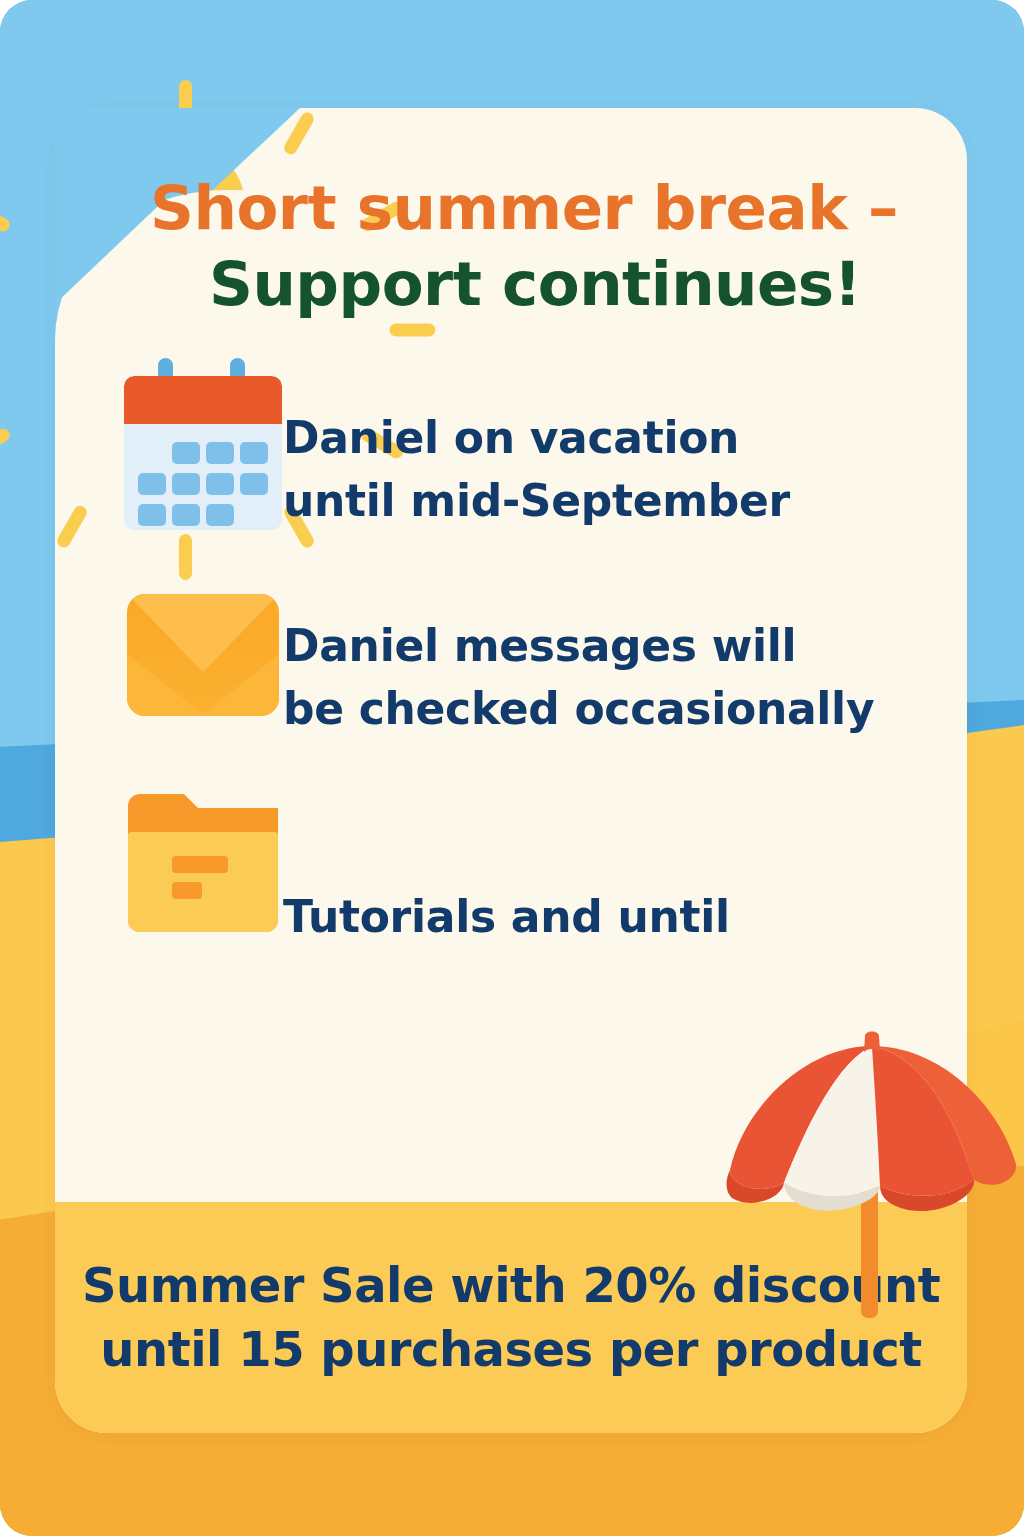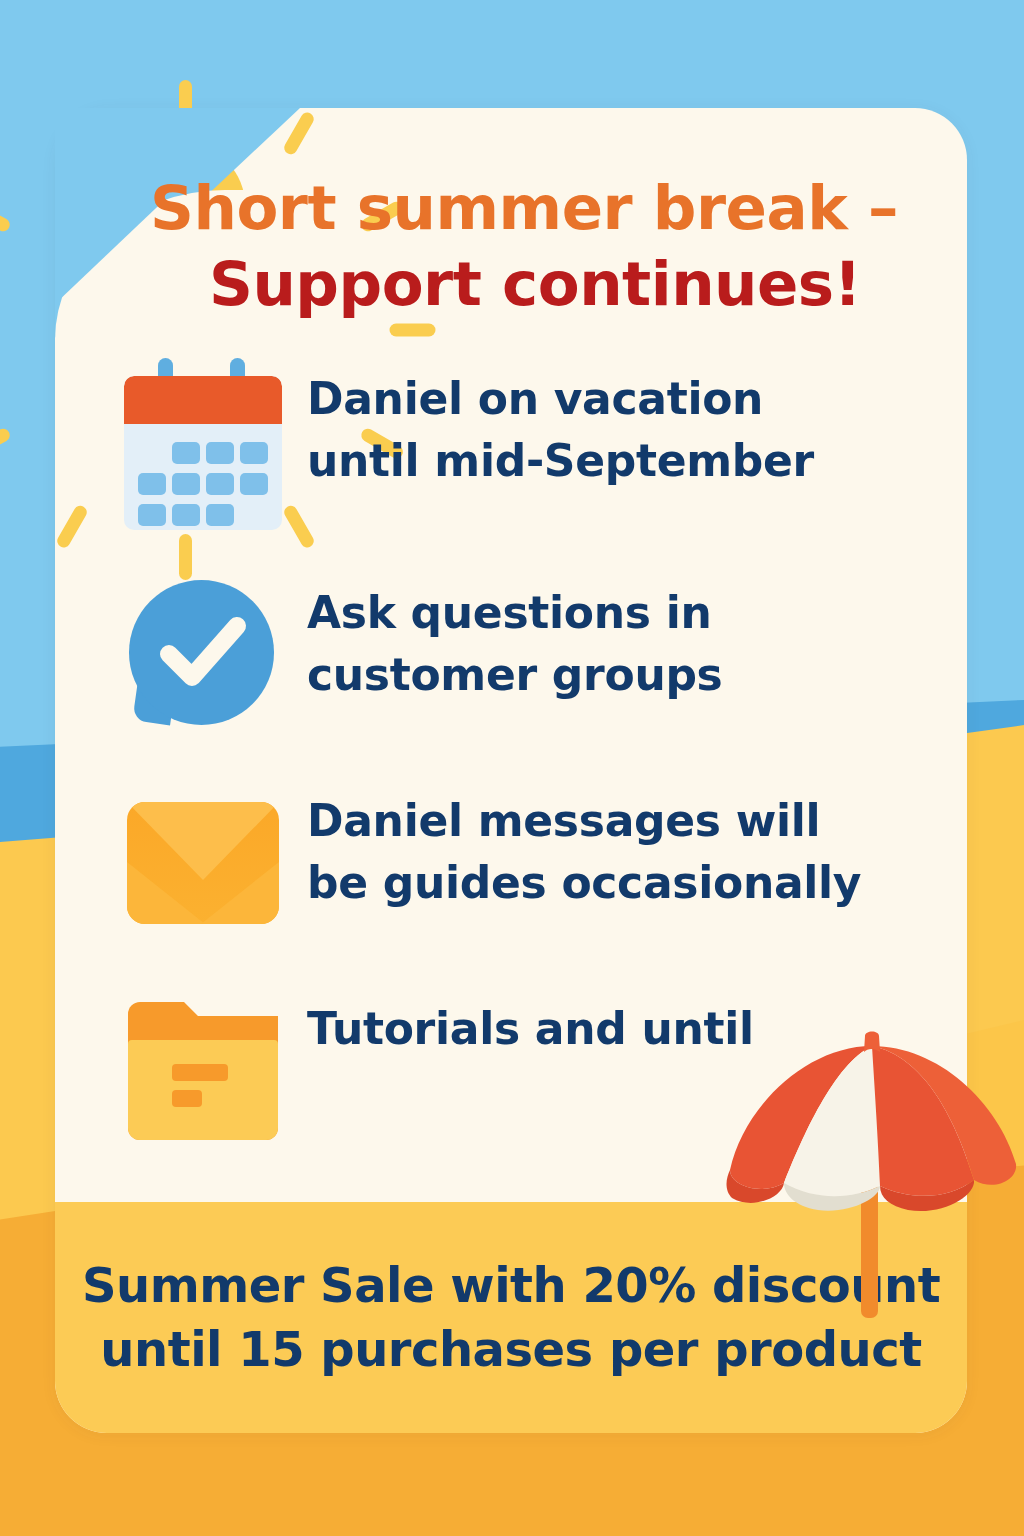--- a/index.html
+++ b/index.html
@@ -7,20 +7,21 @@
     padding: 0;
     background: #ffffff;
   }
   #poster {
     position: relative;
     width: 1024px;
     height: 1536px;
     overflow: hidden;
     font-family: "DejaVu Sans", sans-serif;
     background: #7FC9EE;
+    border-radius: 32px;
   }
 
   
   .bg-layer { position: absolute; left: 0; width: 1024px; }
 
   .sky {
     top: 0; height: 780px;
     background: #7FC9EE;
   }
   .sea {
@@ -109,34 +110,33 @@
   }
   .heading .line {
     display: block;
     font-size: 61px;
     font-weight: 700;
     line-height: 1.25;
     letter-spacing: -0.5px;
     white-space: nowrap;
   }
   .heading .line1 { color: #E8732A; padding-left: 26px; }
-  .heading .line2 { color: #b91c1c; padding-left: 48px; }
+  .heading .line2 { color: #14532d; padding-left: 48px; }
 
   
   .list {
     position: absolute;
     left: 68px; top: 248px;
     width: 830px;
     z-index: 6;
   }
   .row {
     display: flex;
-    align-items: flex-start;
+    align-items: flex-end;
     margin-bottom: 38px;
-    gap: 24px;
   }
   .row .icon-box {
     flex: 0 0 160px;
     height: 170px;
     display: flex;
     align-items: center;
     justify-content: center;
   }
   .row.row-cal .icon-box { height: 176px; }
   .row .row-text {
@@ -344,47 +344,32 @@
               </div>
             </div>
           </div>
         </div>
         <div class="row-text">
           <span>Daniel on vacation</span>
           <span>until mid-September</span>
         </div>
       </div>
 
-      <div class="row">
-        <div class="icon-box">
-          <div class="bubble">
-            <div class="tail"></div>
-            <div class="ball"></div>
-            <svg width="145" height="145" viewBox="0 0 145 145">
-              <path d="M40 74 L63 97 L108 46" fill="none" stroke="#FDF8EC" stroke-width="18" stroke-linecap="round" stroke-linejoin="round"></path>
-            </svg>
-          </div>
-        </div>
-        <div class="row-text">
-          <span>Ask questions in</span>
-          <span>customer groups</span>
-        </div>
-      </div>
 
       <div class="row">
         <div class="icon-box">
           <div class="env">
             <div class="flap"></div>
             <div class="fold-l"></div>
             <div class="fold-r"></div>
           </div>
         </div>
         <div class="row-text">
           <span>Daniel messages will</span>
-          <span>be guides occasionally</span>
+          <span>be checked occasionally</span>
         </div>
       </div>
 
       <div class="row">
         <div class="icon-box">
           <div class="folder">
             <div class="back"></div>
             <div class="front"></div>
             <div class="bar1"></div>
             <div class="bar2"></div>

